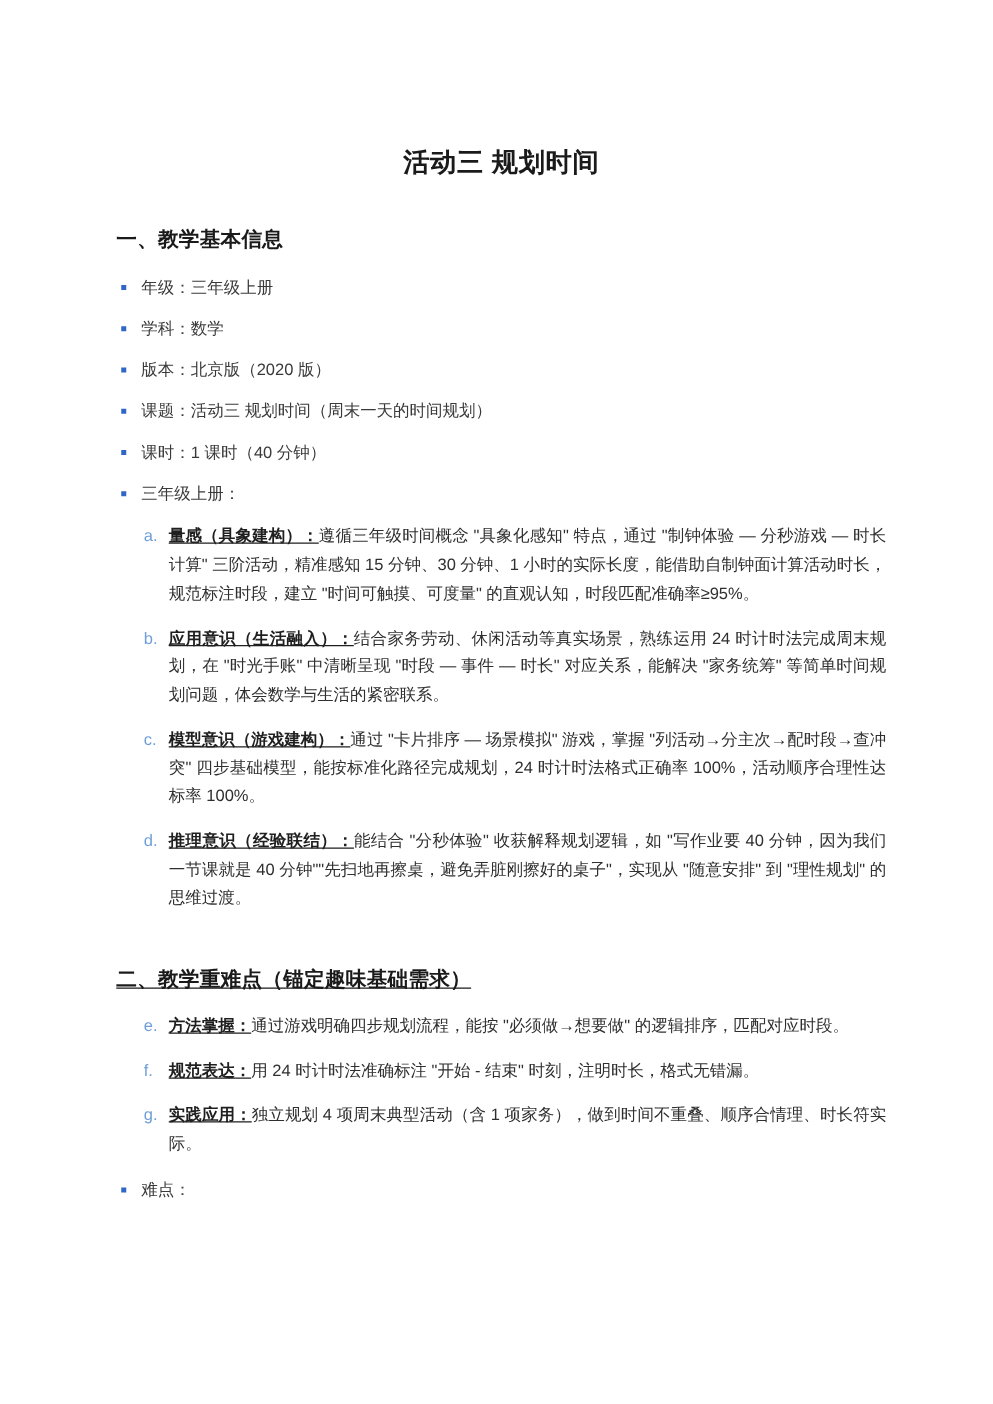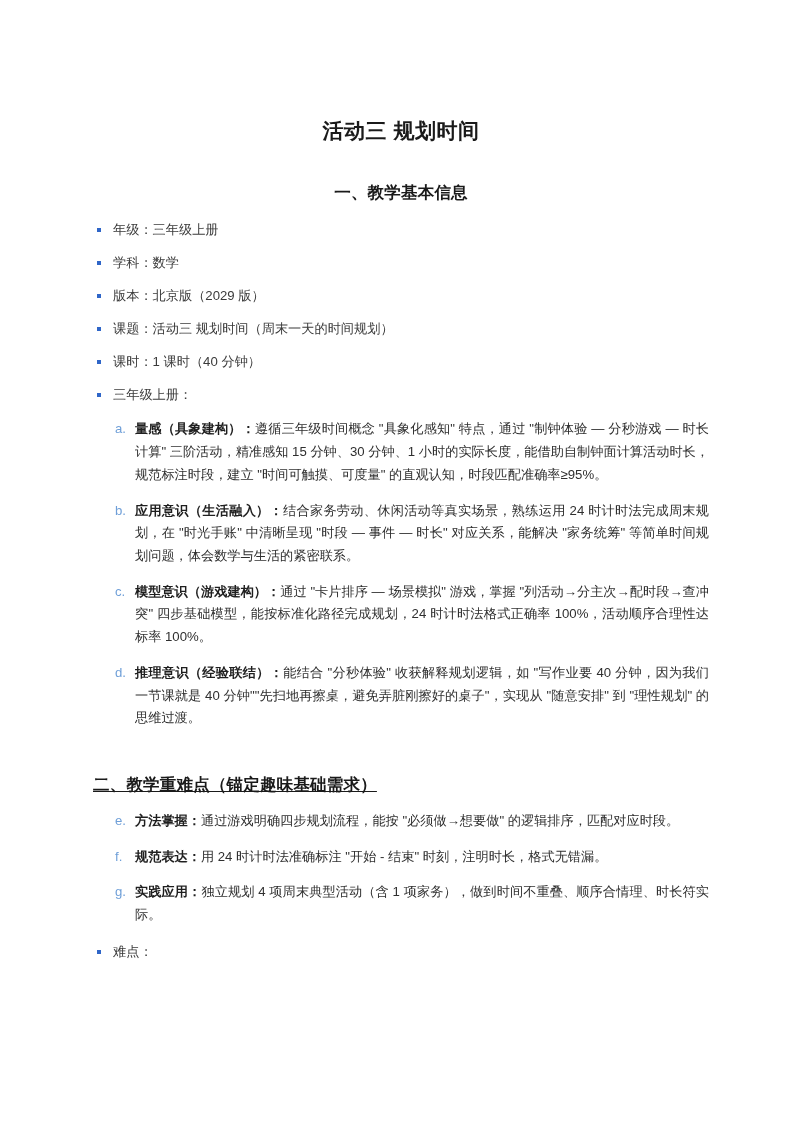--- a/index.html
+++ b/index.html
@@ -43,21 +43,21 @@
 
   
   .section-heading {
     font-size: 16.5px;
     font-weight: bold;
     color: #1a1a1a;
     margin: 0;
     line-height: 1.45;
     letter-spacing: 0.2px;
   }
-  .sec1 { padding-top: 36px; text-align: center; }
+  .sec1 { padding-top: 36px; }
   .sec2 { padding-top: 43px; text-decoration: underline; }
 
   
   .bullet-list {
     list-style: none;
     margin: 0;
     padding: 0;
   }
   .bullet-item {
     position: relative;
@@ -99,20 +99,21 @@
     left: 22px;
     top: 0;
     width: 18px;
     color: #6f9fd8;
     font-size: 13.2px;
     line-height: 1.72;
   }
   .lead {
     font-weight: bold;
     color: #1f1f1f;
+    text-decoration: underline;
   }
   .body-text { color: #2f2f2f; }
 
   
   .nested-wrap { margin-top: 4px; }
 </style>
 </head>
 <body>
 
 <div class="page">
@@ -126,21 +127,21 @@
       <li class="bullet-item">
         <span class="bullet-dot"></span>
         <span class="bullet-text">年级：三年级上册</span>
       </li>
       <li class="bullet-item">
         <span class="bullet-dot"></span>
         <span class="bullet-text">学科：数学</span>
       </li>
       <li class="bullet-item">
         <span class="bullet-dot"></span>
-        <span class="bullet-text">版本：北京版（2029 版）</span>
+        <span class="bullet-text">版本：北京版（2020 版）</span>
       </li>
       <li class="bullet-item">
         <span class="bullet-dot"></span>
         <span class="bullet-text">课题：活动三 规划时间（周末一天的时间规划）</span>
       </li>
       <li class="bullet-item">
         <span class="bullet-dot"></span>
         <span class="bullet-text">课时：1 课时（40 分钟）</span>
       </li>
       <li class="bullet-item">

